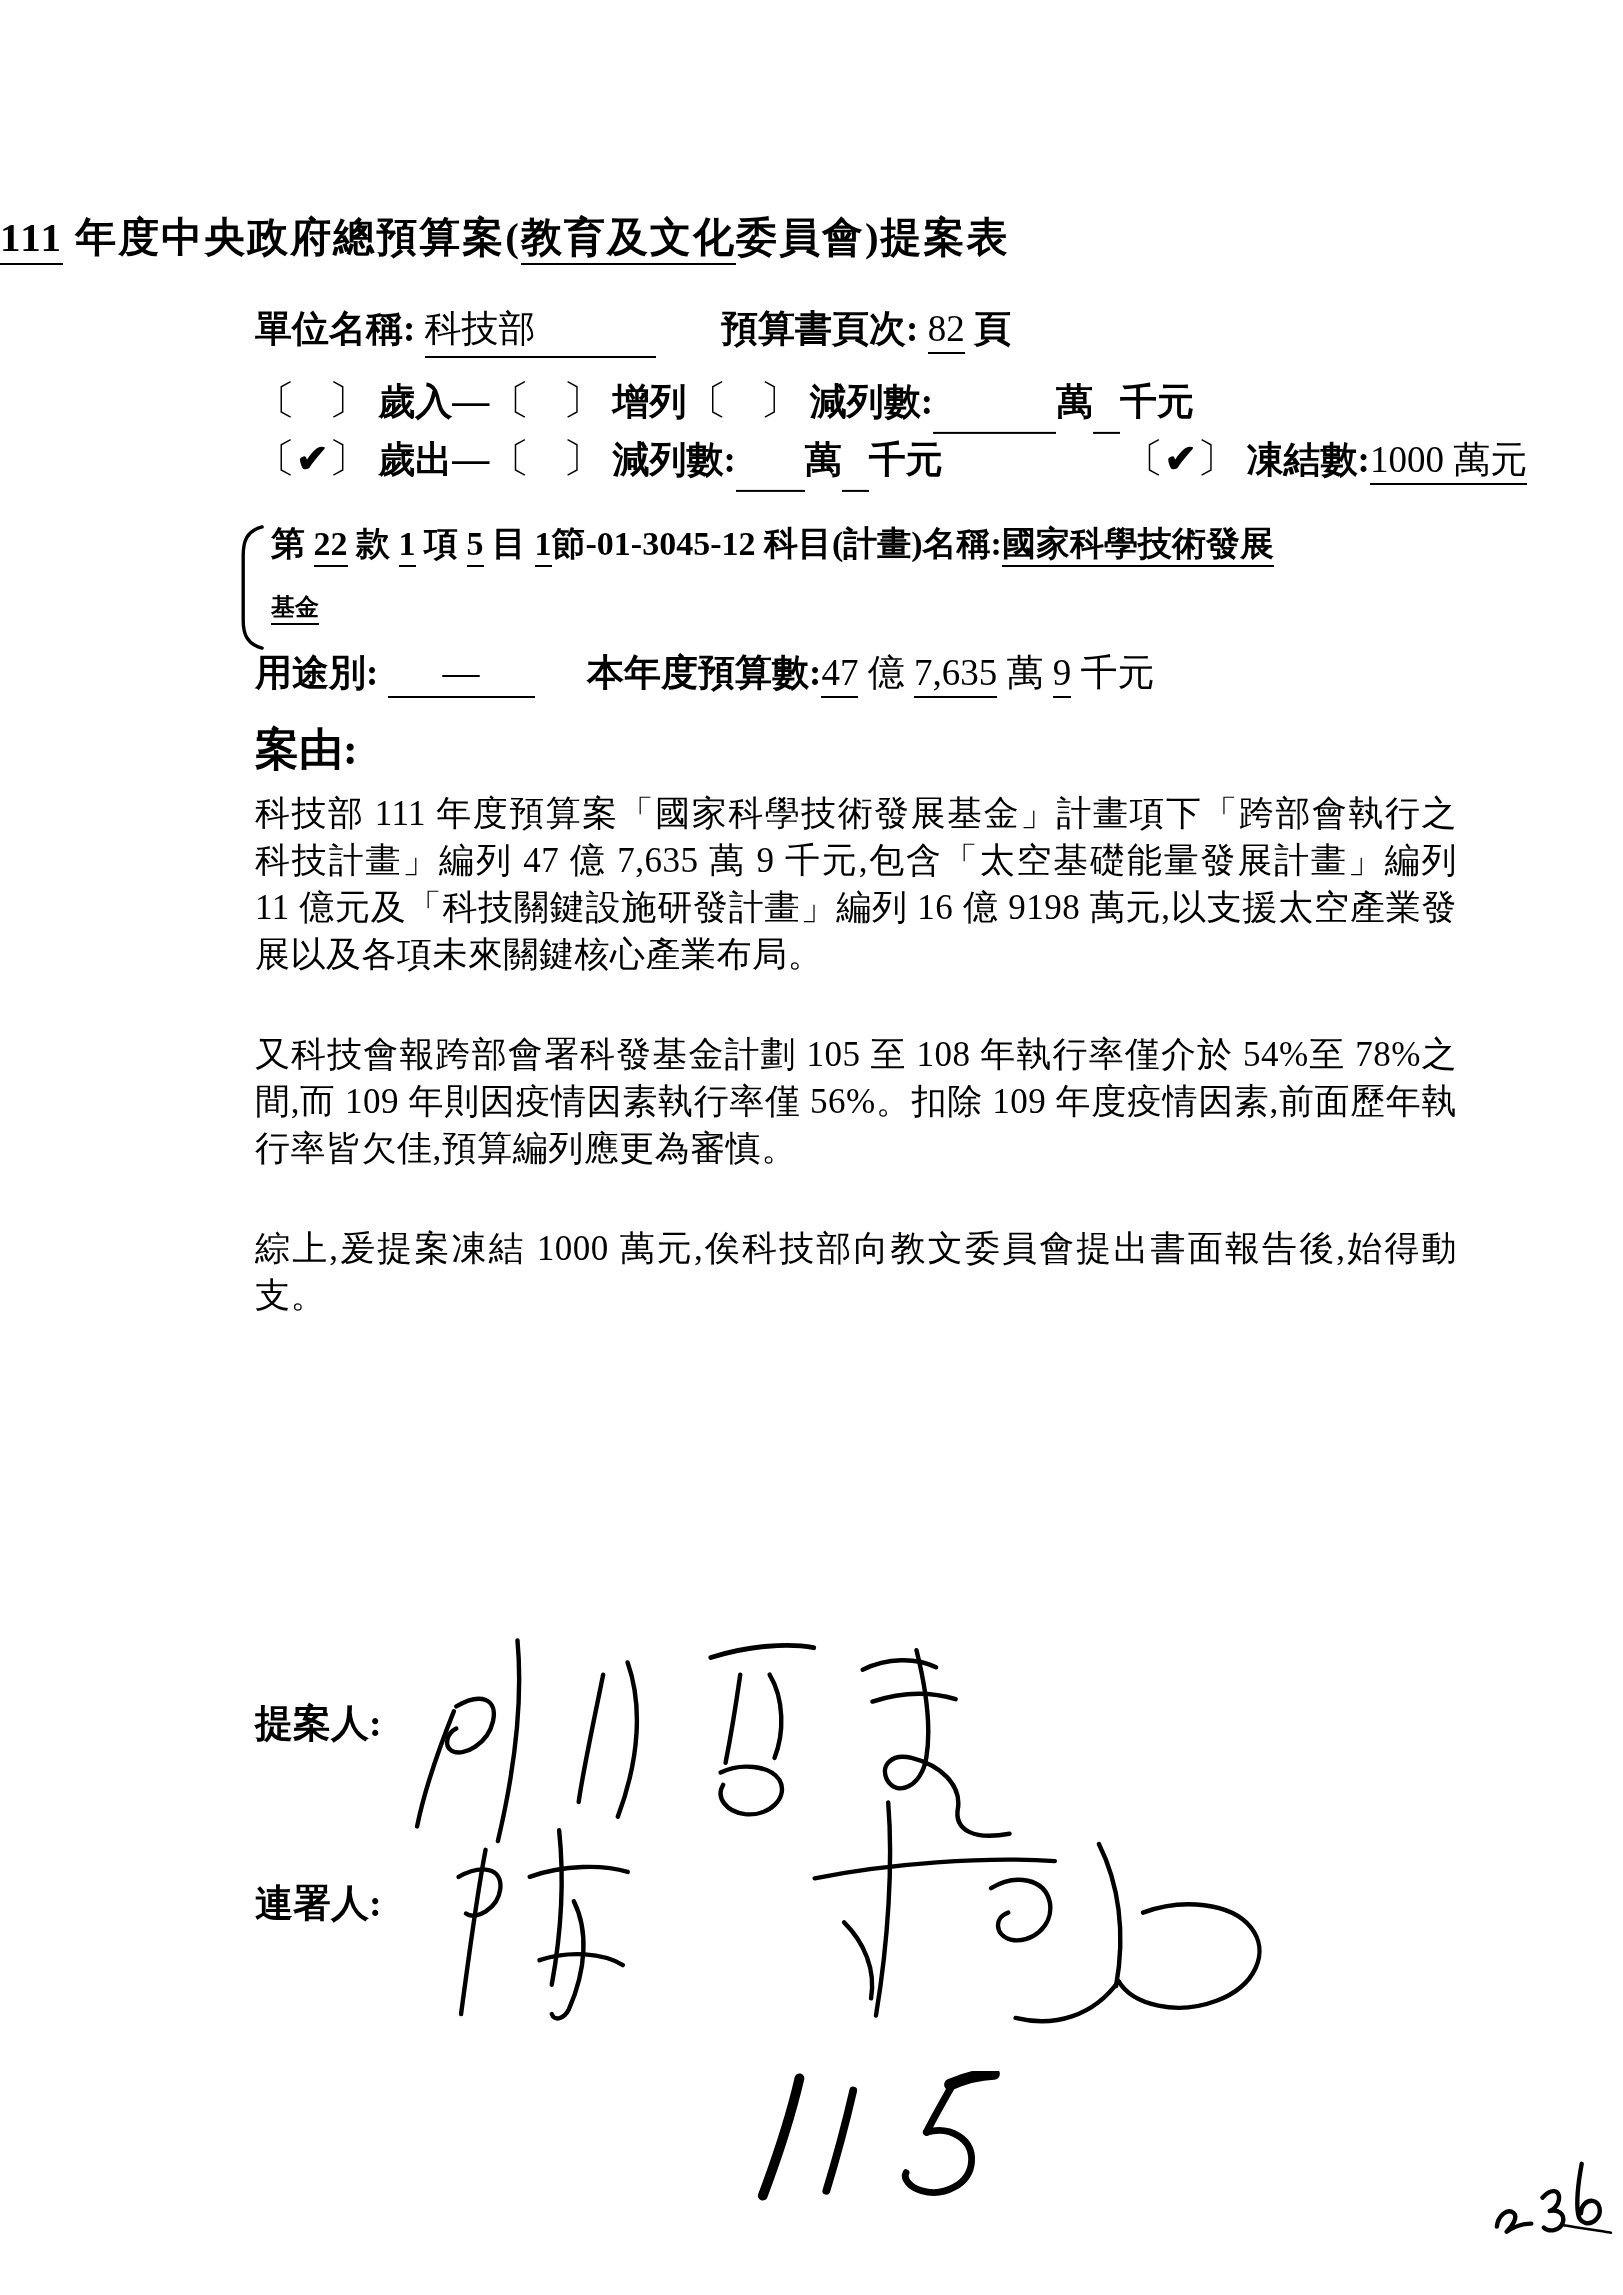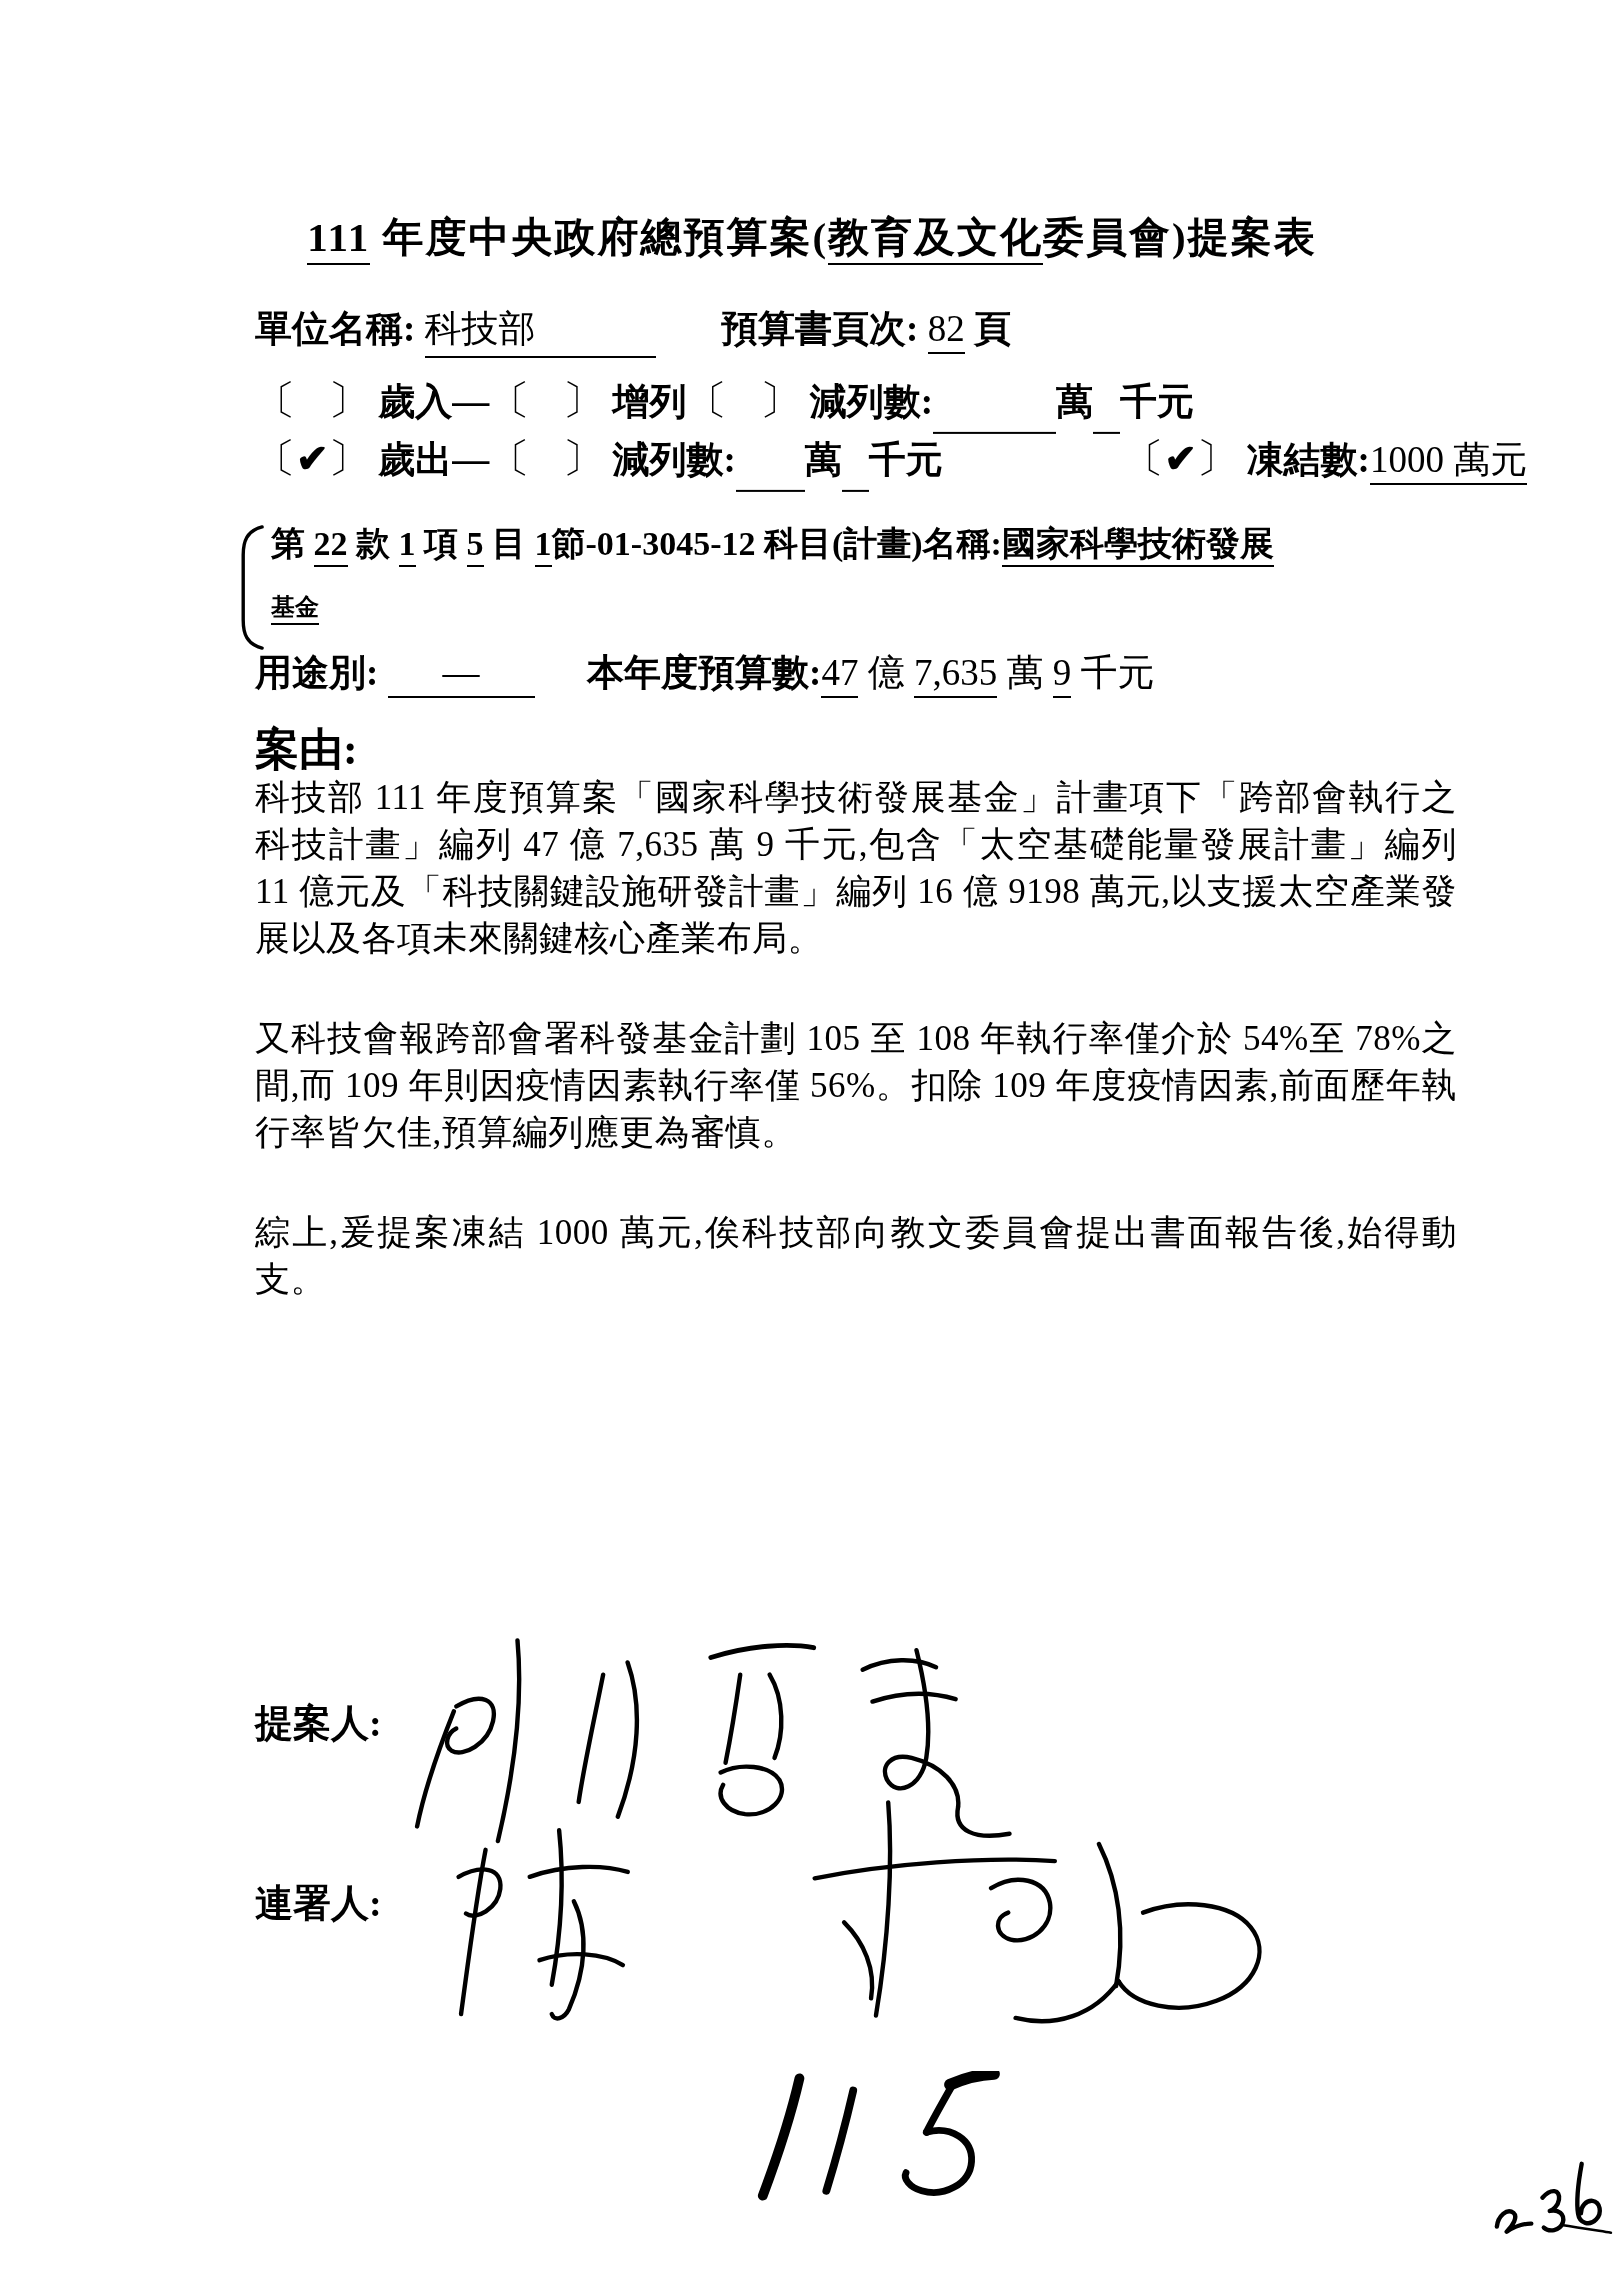--- a/index.html
+++ b/index.html
@@ -11,21 +11,21 @@
   }
   .page { position:relative; width:1624px; height:2295px; background:#fff; overflow:hidden; }
 
   
   .u  { border-bottom:2.9px solid #000; padding-bottom:2.9px; }
   .u5 { border-bottom:2.5px solid #000; padding-bottom:2.5px; }
   .blank { display:inline-block; border-bottom:2.5px solid #000; height:1em;
            vertical-align:bottom; transform:translateY(5.9px); }
 
   
-  .title { position:absolute; top:210px; left:0; width:100%; text-align:center;
+  .title { position:absolute; top:210px; left:0; width:100%; 
            font-size:41px; font-weight:bold; letter-spacing:2px; white-space:nowrap; }
 
   
   .row { position:absolute; white-space:nowrap; font-size:37px; font-weight:bold; }
   .val { font-weight:normal; }
 
   .unit-row  { top:304px;  left:255px; }
   .unit-row .blank-value { display:inline-block; width:231px; 
                            border-bottom:2.5px solid #000; padding-bottom:2px;
                            font-weight:normal; }
@@ -46,21 +46,21 @@
   .usage-row { top:648px; left:255px; }
   .usage-row .blank-value { display:inline-block; width:147px; text-align:center;
                             border-bottom:2.5px solid #000; padding-bottom:2px; font-weight:normal; }
   .usage-row .gap { display:inline-block; width:34px; }
 
   
   .case-label { position:absolute; top:720px; left:255px; font-size:44px; font-weight:bold; }
   .paras { position:absolute; top:774px; left:255px; width:1202px;
            font-size:35px; line-height:47px; text-align:justify;
            letter-spacing:0.5px; }
-  .paras p { margin:0 0 53px 0; }
+  .paras p { margin:16px 0 53px 0; }
 
   
   .sig-label { position:absolute; font-size:38px; font-weight:bold; white-space:nowrap; }
   .proposer-label { top:1698px; left:255px; }
   .cosigner-label { top:1878px; left:255px; }
   .sig-svg { position:absolute; }
   .sig1 { top:1611px; left:397px; }
   .sig2 { top:1803px; left:412px; }
   .sig3 { top:1795px; left:780px; }
   svg path { fill:none; stroke:#000; stroke-linecap:round; stroke-linejoin:round; }

